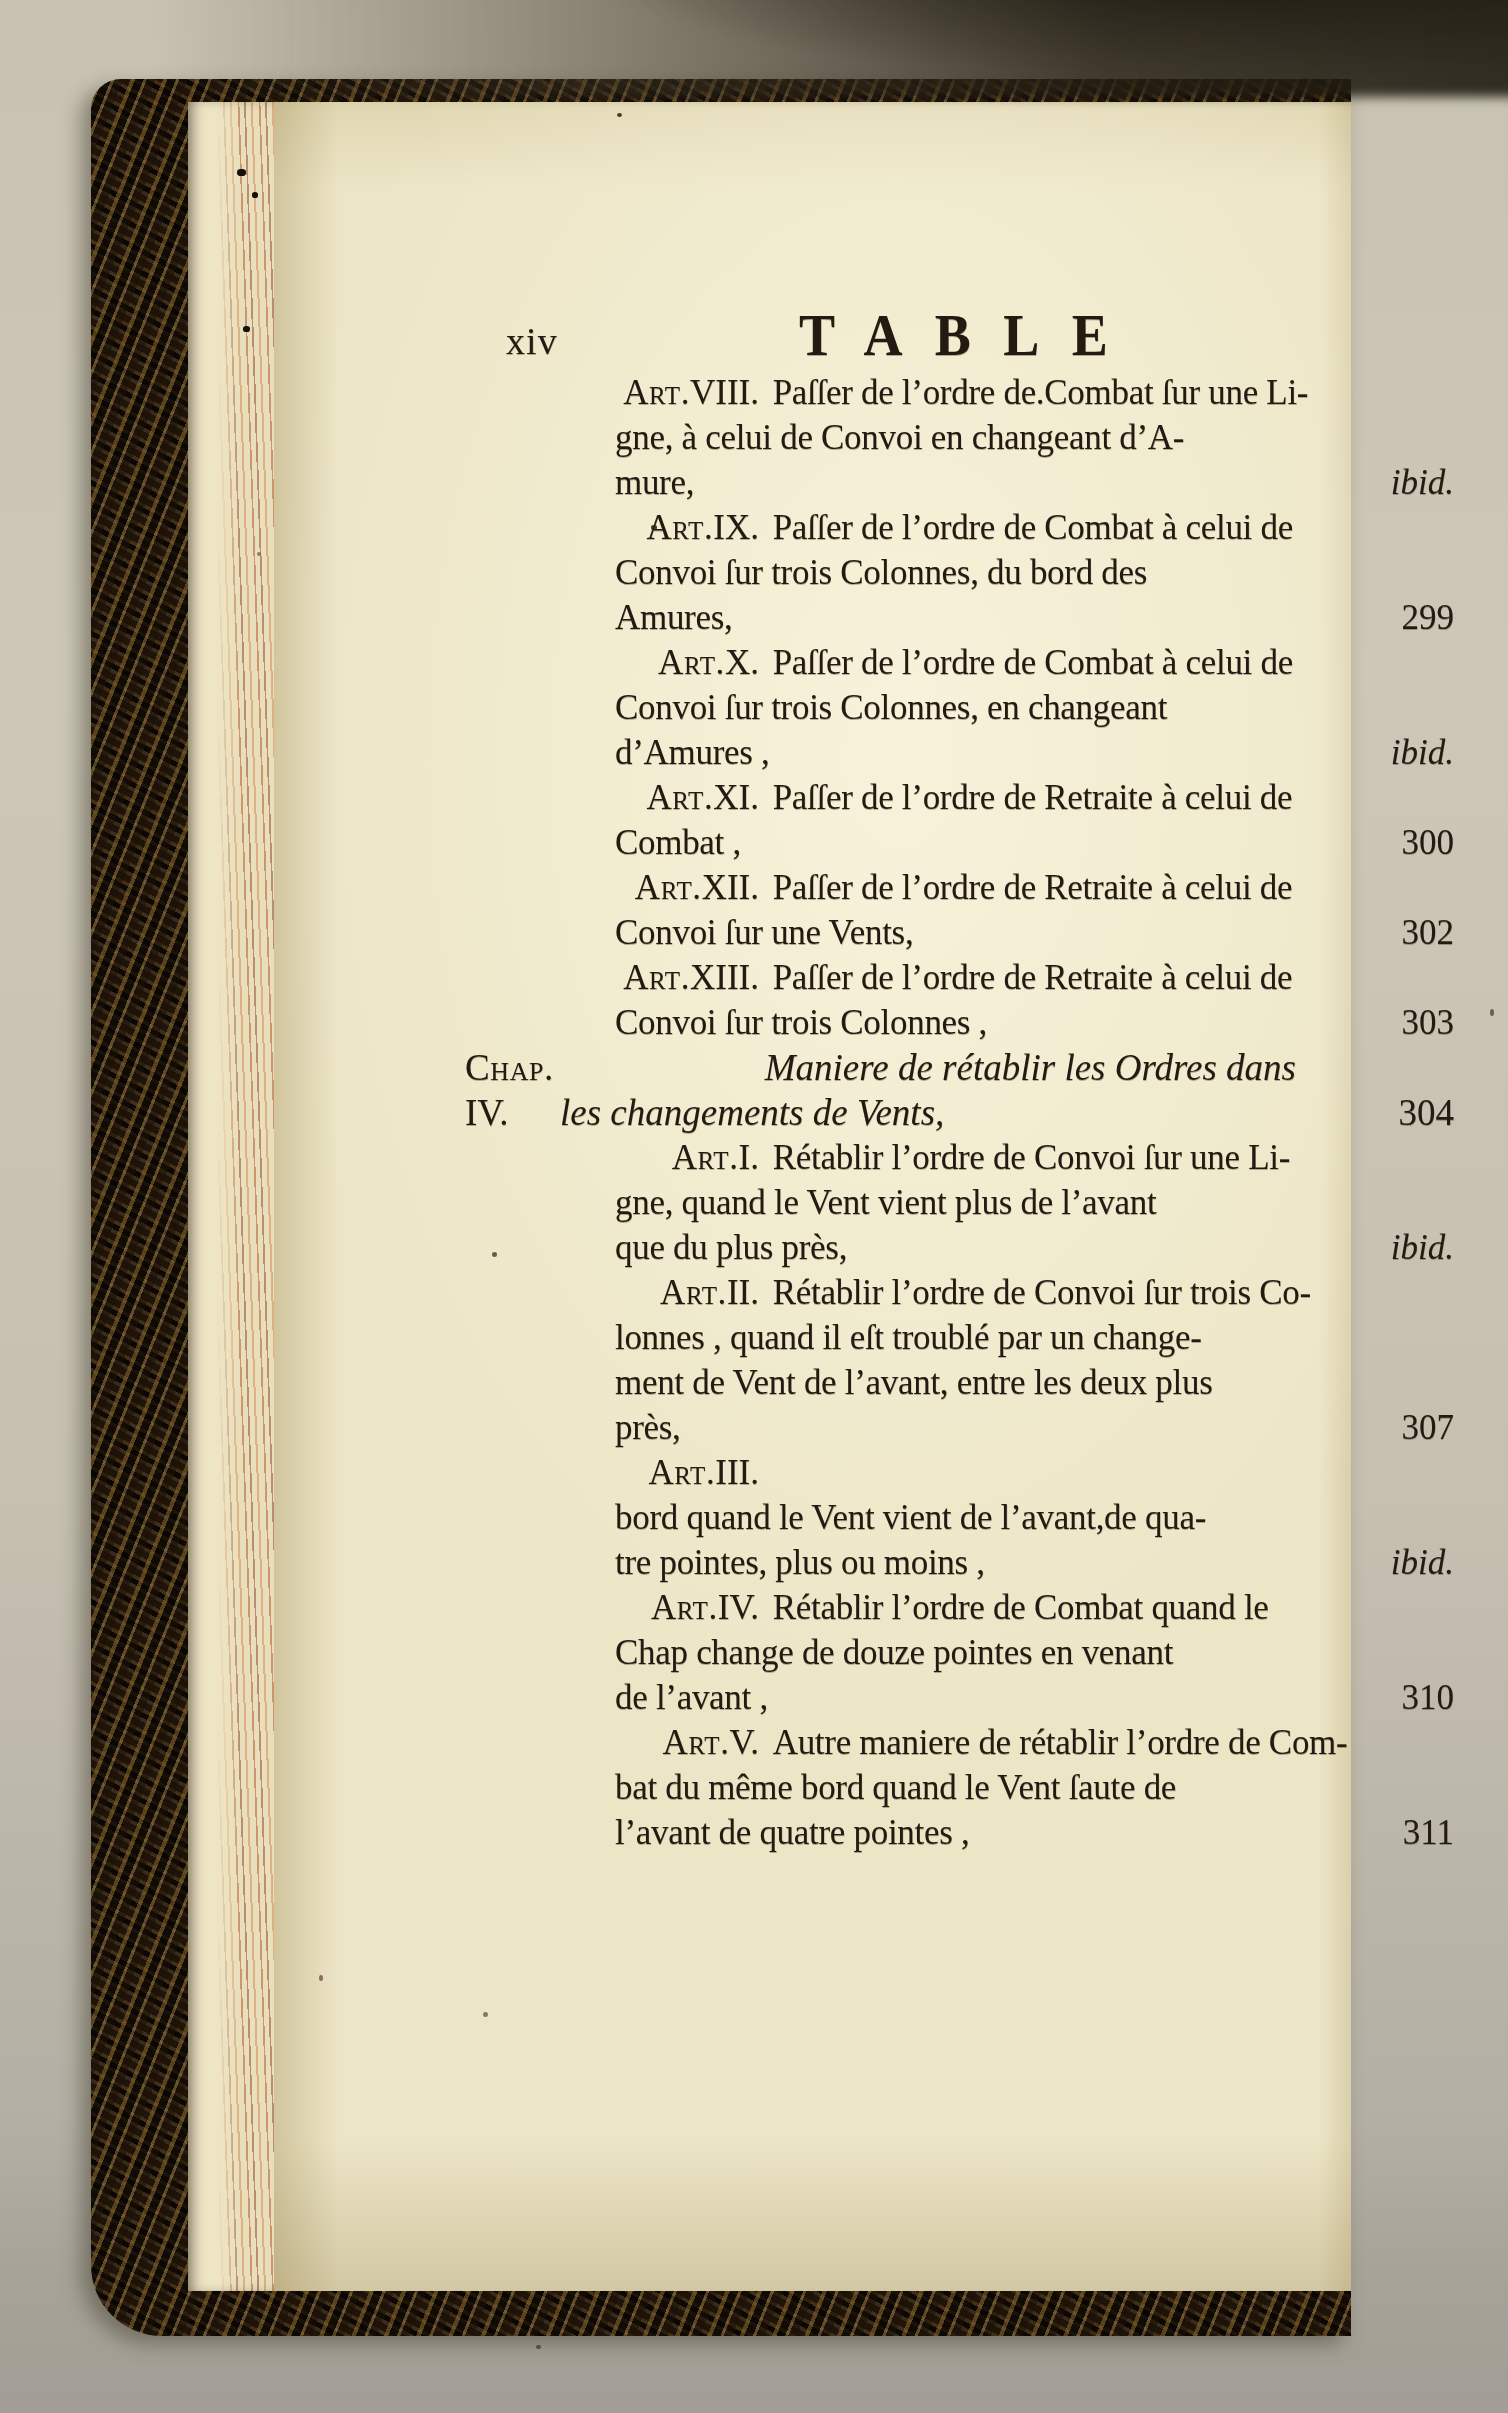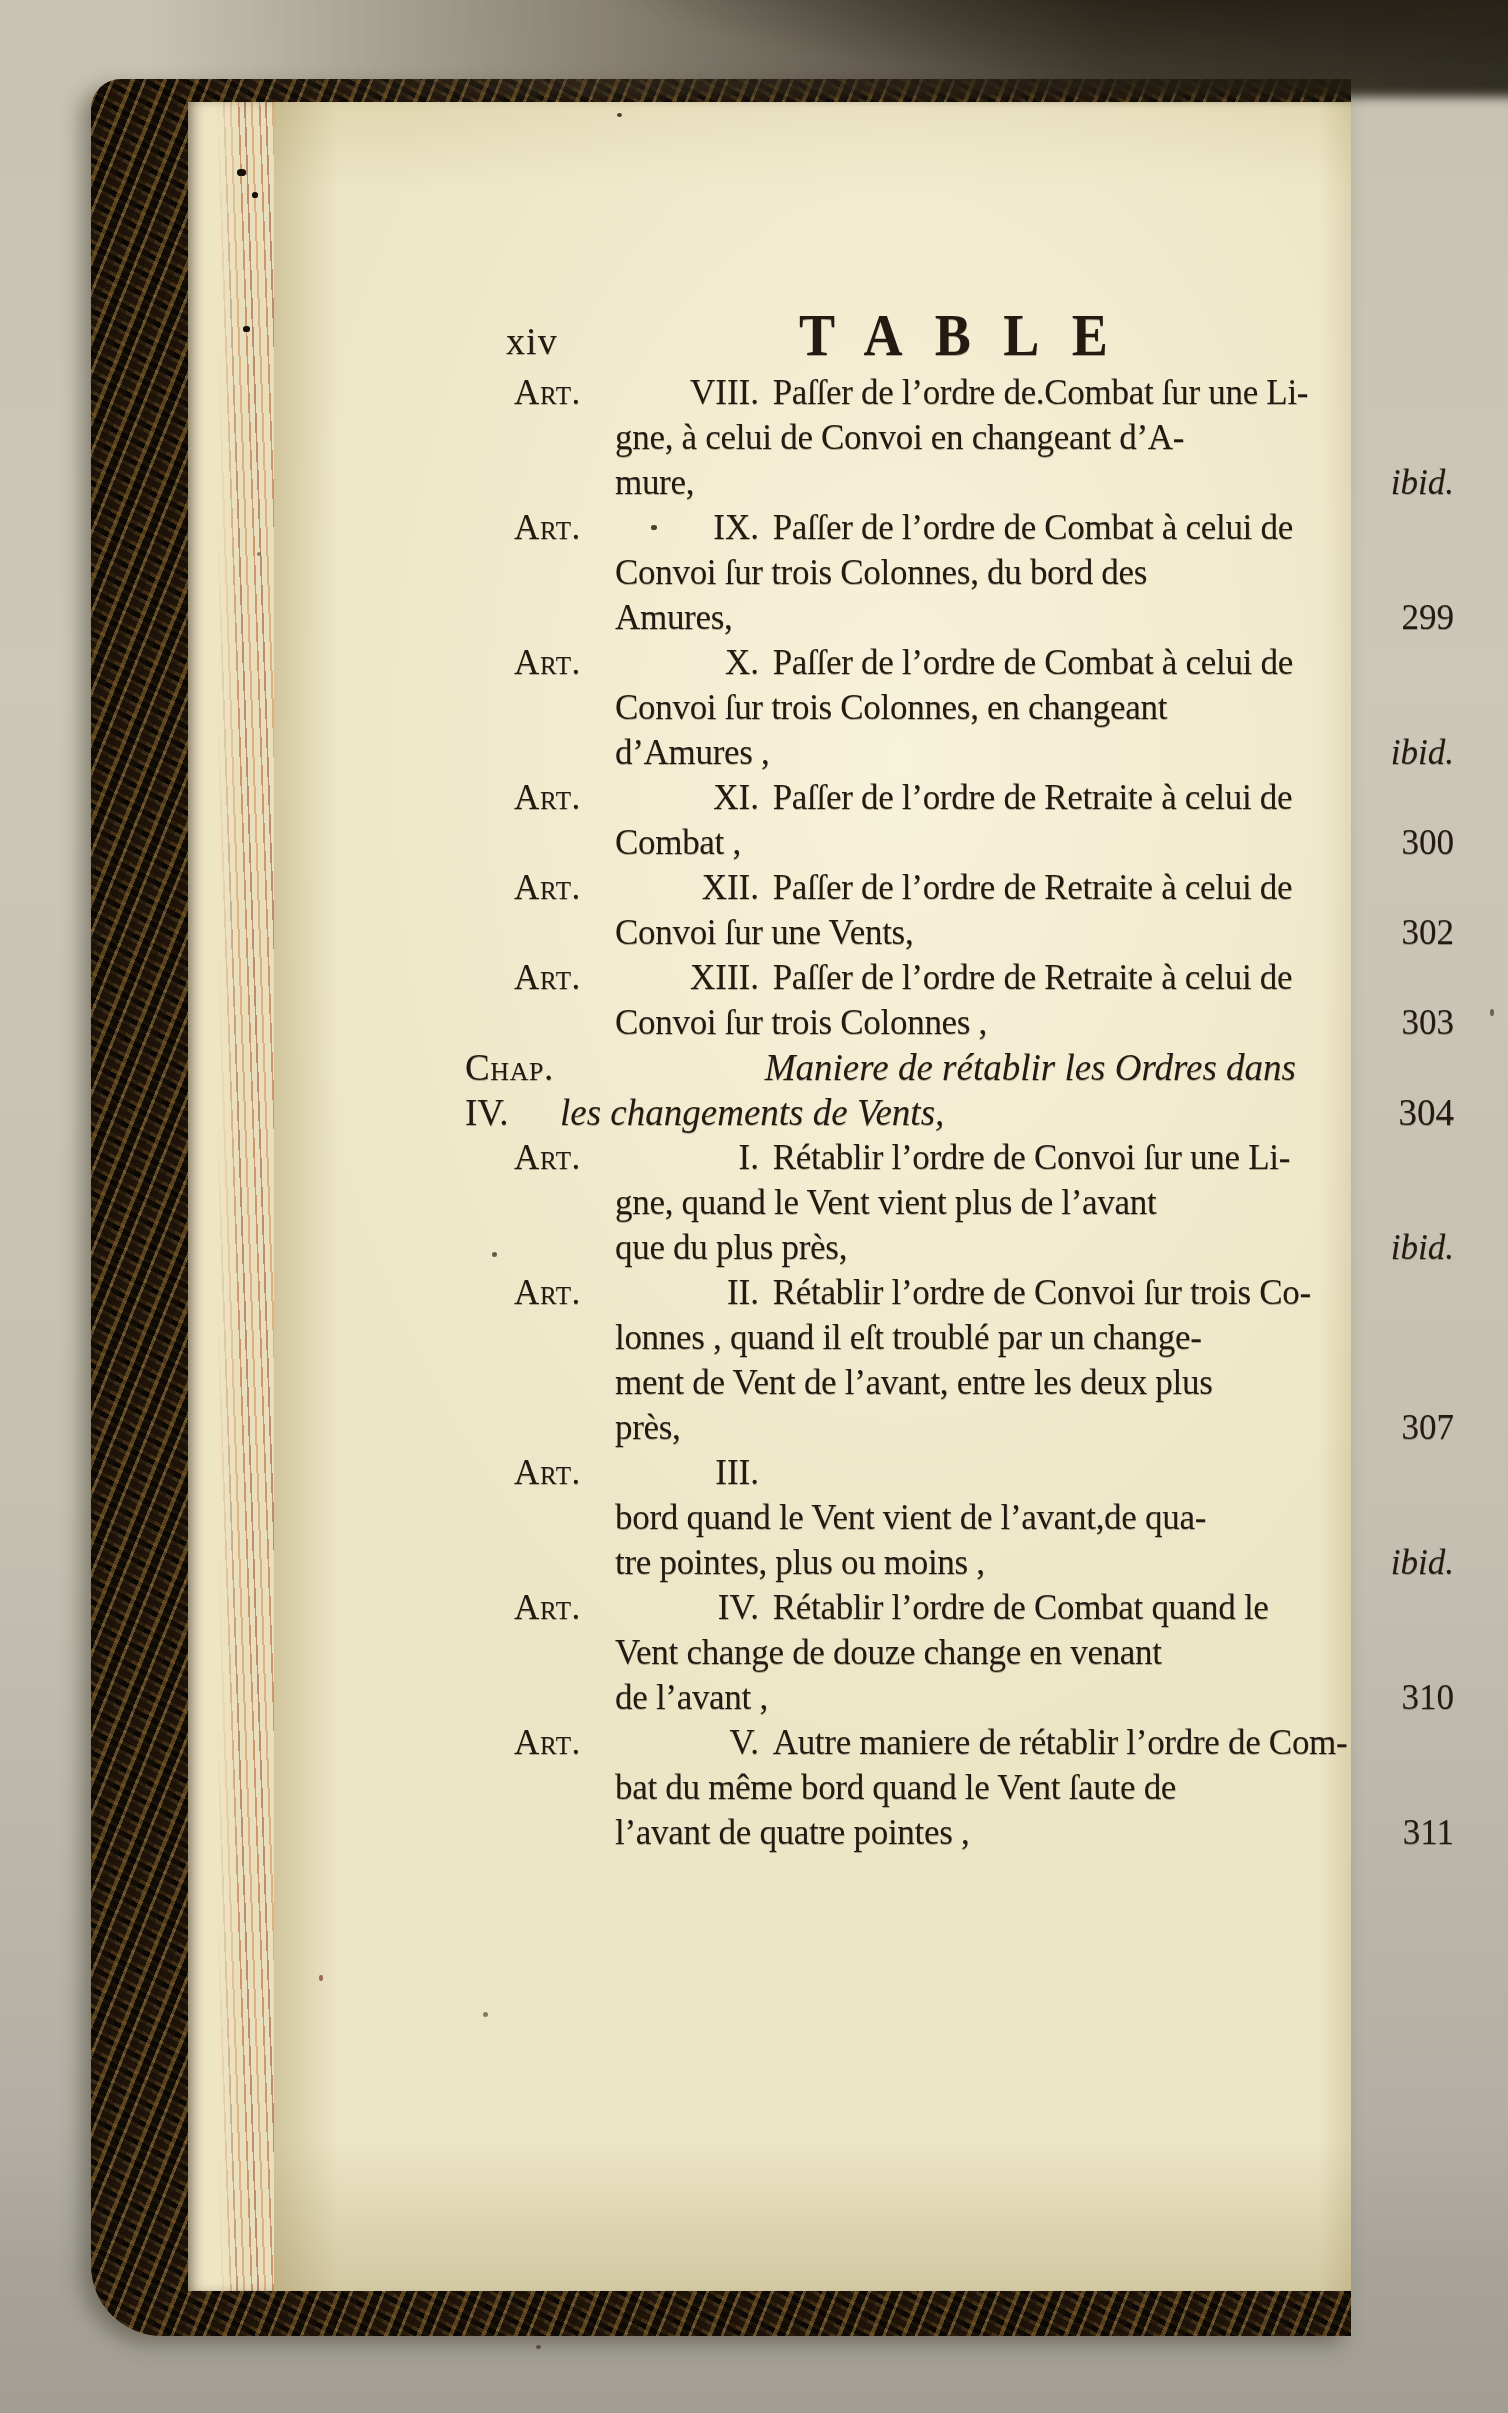--- a/index.html
+++ b/index.html
@@ -42,21 +42,21 @@
     text-shadow:0.3px 0.5px 0 rgba(36,24,12,.32);}
 
   .page-header{position:relative;height:70px;margin-top:193px;}
   .folio{position:absolute;left:-8px;bottom:2.3px;font-size:38px;letter-spacing:1.1px;}
   .title{position:absolute;left:285px;bottom:-2.3px;font-size:54px;letter-spacing:.6em;font-weight:bold;
     transform:scaleY(1.08);}
 
   .toc{margin-top:4.6px;}
   .line{height:45px;line-height:45px;font-size:35px;display:flex;align-items:baseline;}
   .txt{white-space:pre;letter-spacing:-0.3px;flex:0 1 auto;}
-  .label-box{display:inline-flex;justify-content:space-between;width:245px;flex:0 0 auto;margin-right:13.7px;}
+  .label-box{display:inline-flex;justify-content:flex-end;width:245px;flex:0 0 auto;margin-right:13.7px;}
   .lbl{font-variant:small-caps;letter-spacing:0.6px;}
   .entry.chap .label-box{width:286px;margin-left:-49px;flex-direction:column;}
   .entry.chap .line{font-size:37px;}
   .cont{padding-left:101px;}
   .entry.chap .cont{padding-left:46px;}
   .pref{margin-left:auto;padding-left:17px;flex:0 0 auto;}
   .it{font-style:italic;letter-spacing:0;}
 
   .speck{position:absolute;border-radius:50%;background:#2b2013;opacity:.85;}
 
@@ -235,21 +235,21 @@
             </div>
             <div class="entry">
               <div class="line first">
                 <span class="label-box">
                   <span class="lbl">Art.</span>
                   <span class="num">IV.</span>
                 </span>
                 <span class="txt">Rétablir l’ordre de Combat quand le</span>
               </div>
               <div class="line cont">
-                <span class="txt">Vent change de douze change en venant</span>
+                <span class="txt">Chap change de douze pointes en venant</span>
               </div>
               <div class="line cont last">
                 <span class="txt">de l’avant ,</span>
                 <span class="pref">310</span>
               </div>
             </div>
             <div class="entry">
               <div class="line first">
                 <span class="label-box">
                   <span class="lbl">Art.</span>

